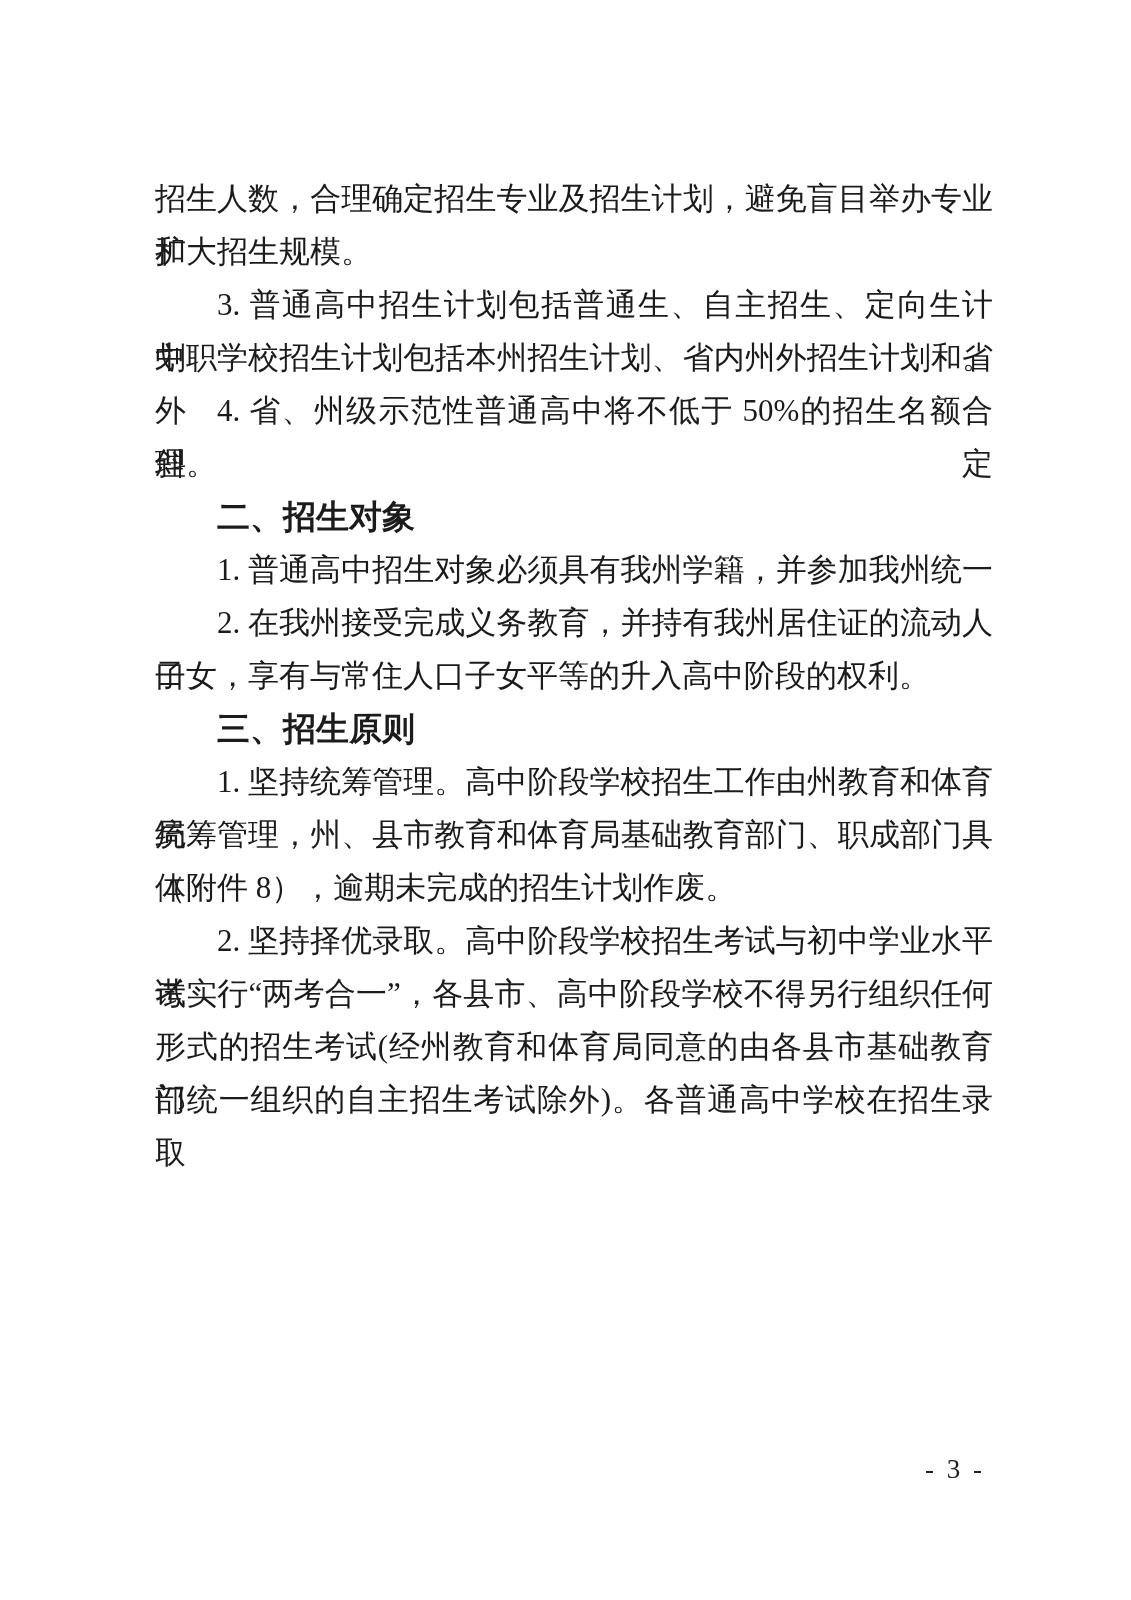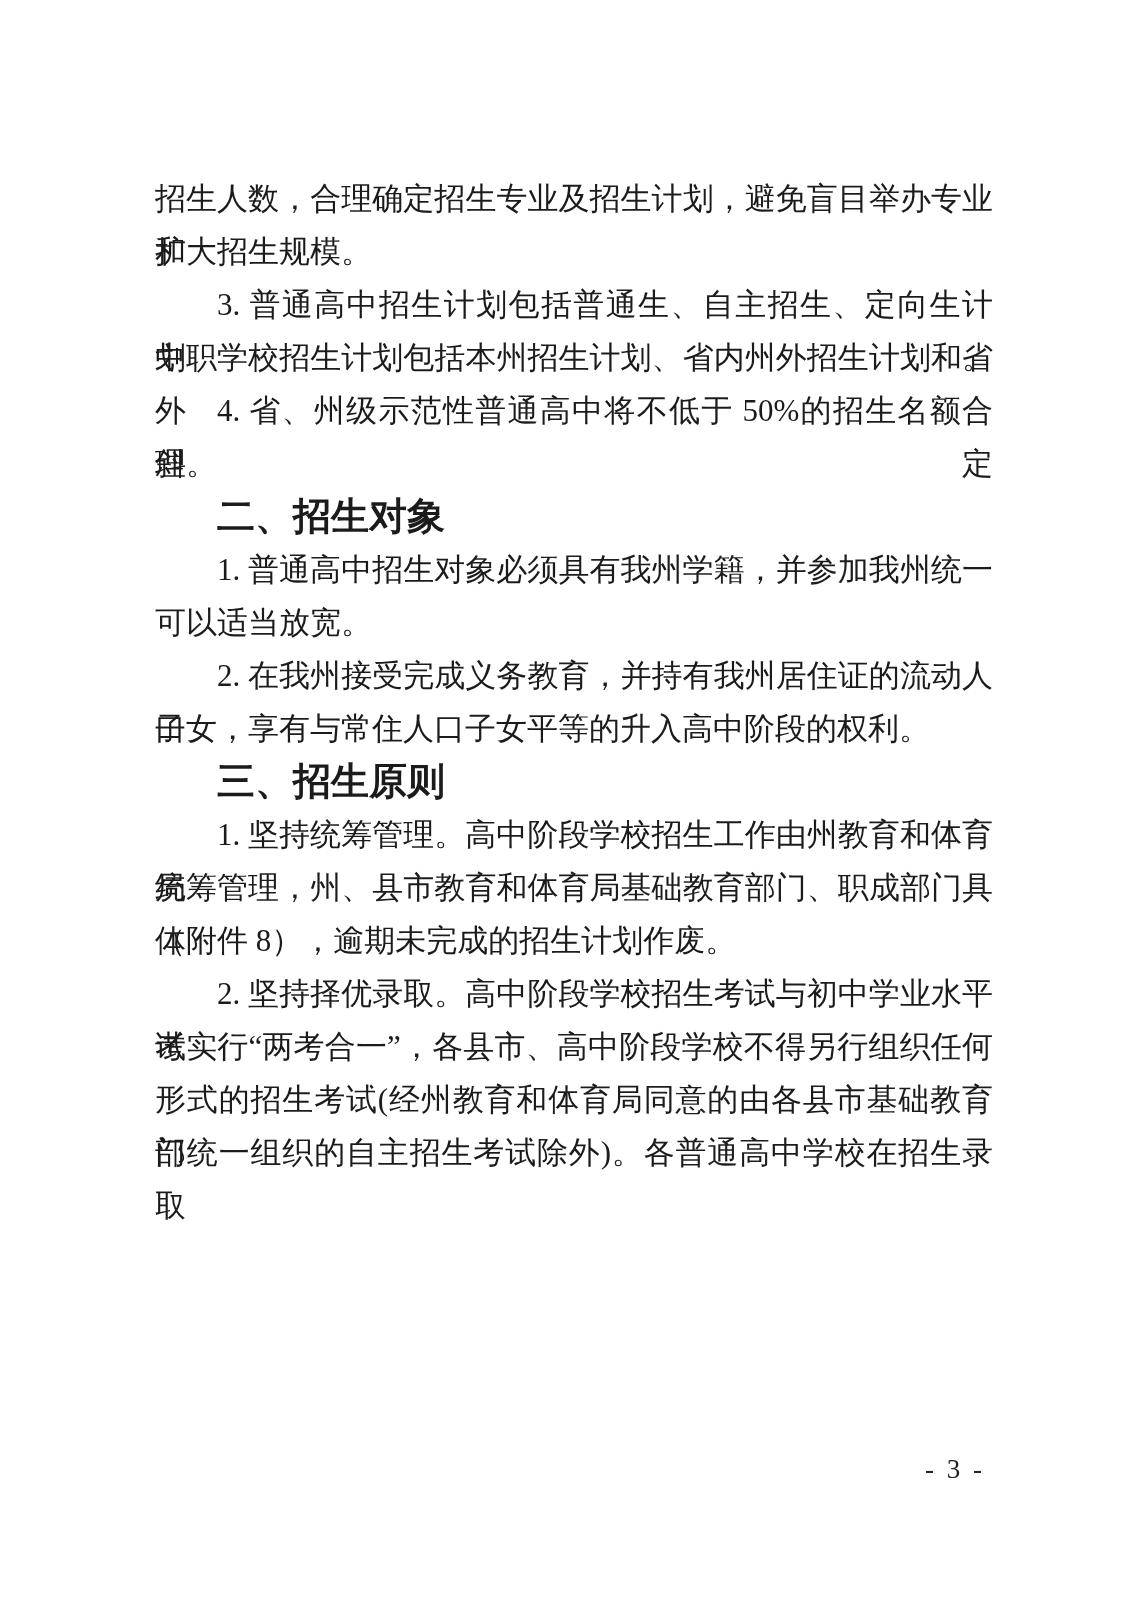--- a/index.html
+++ b/index.html
@@ -32,21 +32,21 @@
     text-align: justify;
     text-align-last: justify;
     text-justify: inter-character;
   }
   
   .line.ind { text-indent: 62px; }
   
   .line.heading {
     font-family: "Liberation Sans", "DejaVu Sans", sans-serif;
     font-weight: 700;
-    font-size: 38px;
+    font-size: 33px;
   }
   .page-number {
     position: absolute;
     top: 1452px;
     right: 146px;
     font-size: 27px;
     line-height: 34px;
     letter-spacing: 3px;
     color: #222222;
     font-family: "Liberation Serif", "DejaVu Serif", serif;
@@ -60,21 +60,20 @@
   <div class="textblock">
 
     <div class="line j">招生人数，合理确定招生专业及招生计划，避免盲目举办专业和</div>
     <div class="line">扩大招生规模。</div>
     <div class="line j ind">3. 普通高中招生计划包括普通生、自主招生、定向生计划。</div>
     <div class="line j">中职学校招生计划包括本州招生计划、省内州外招生计划和省外</div>
     <div class="line j ind">4. 省、州级示范性普通高中将不低于 50%的招生名额合理定</div>
     <div class="line">斜。</div>
     <div class="line heading ind">二、招生对象</div>
     <div class="line j ind">1. 普通高中招生对象必须具有我州学籍，并参加我州统一</div>
-    <div class="line">可以适当放宽。</div>
     <div class="line j ind">2. 在我州接受完成义务教育，并持有我州居住证的流动人口</div>
     <div class="line">子女，享有与常住人口子女平等的升入高中阶段的权利。</div>
     <div class="line heading ind">三、招生原则</div>
     <div class="line j ind">1. 坚持统筹管理。高中阶段学校招生工作由州教育和体育局</div>
     <div class="line j">统筹管理，州、县市教育和体育局基础教育部门、职成部门具体</div>
     <div class="line">（附件 8），逾期未完成的招生计划作废。</div>
     <div class="line j ind">2. 坚持择优录取。高中阶段学校招生考试与初中学业水平考</div>
     <div class="line j">试实行“两考合一”，各县市、高中阶段学校不得另行组织任何</div>
     <div class="line j">形式的招生考试(经州教育和体育局同意的由各县市基础教育部</div>
     <div class="line j">门统一组织的自主招生考试除外)。各普通高中学校在招生录取</div>

